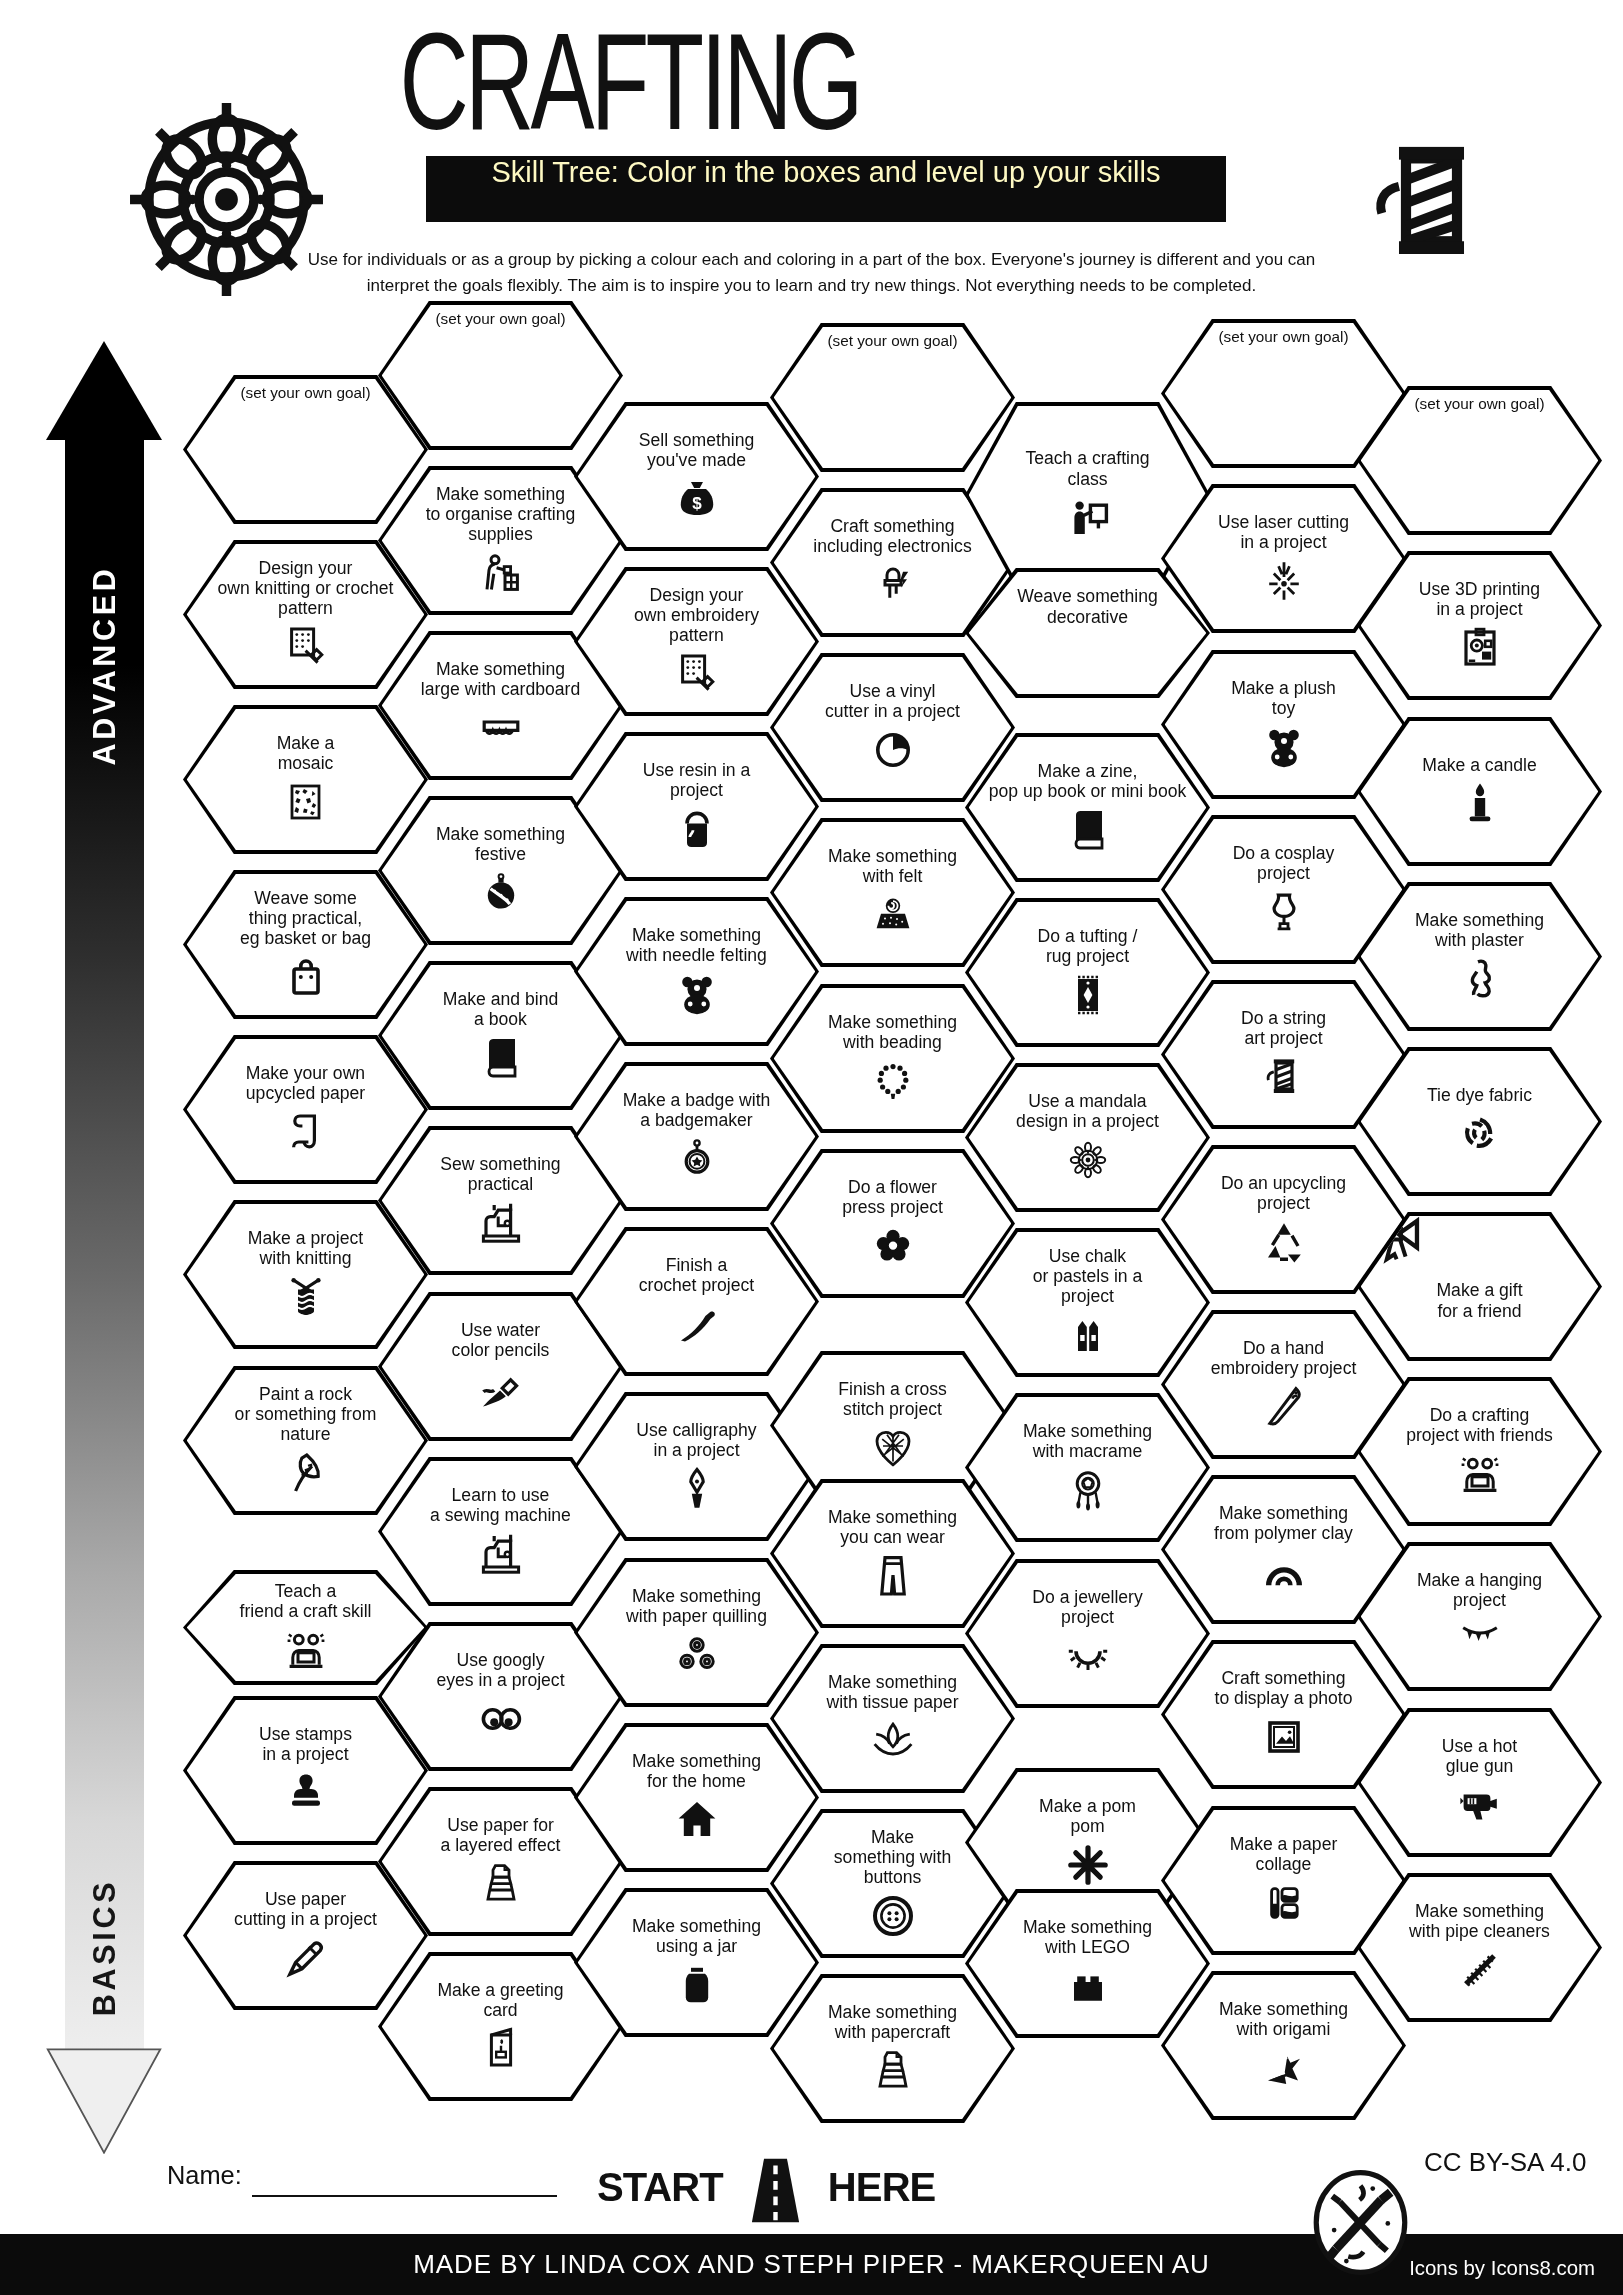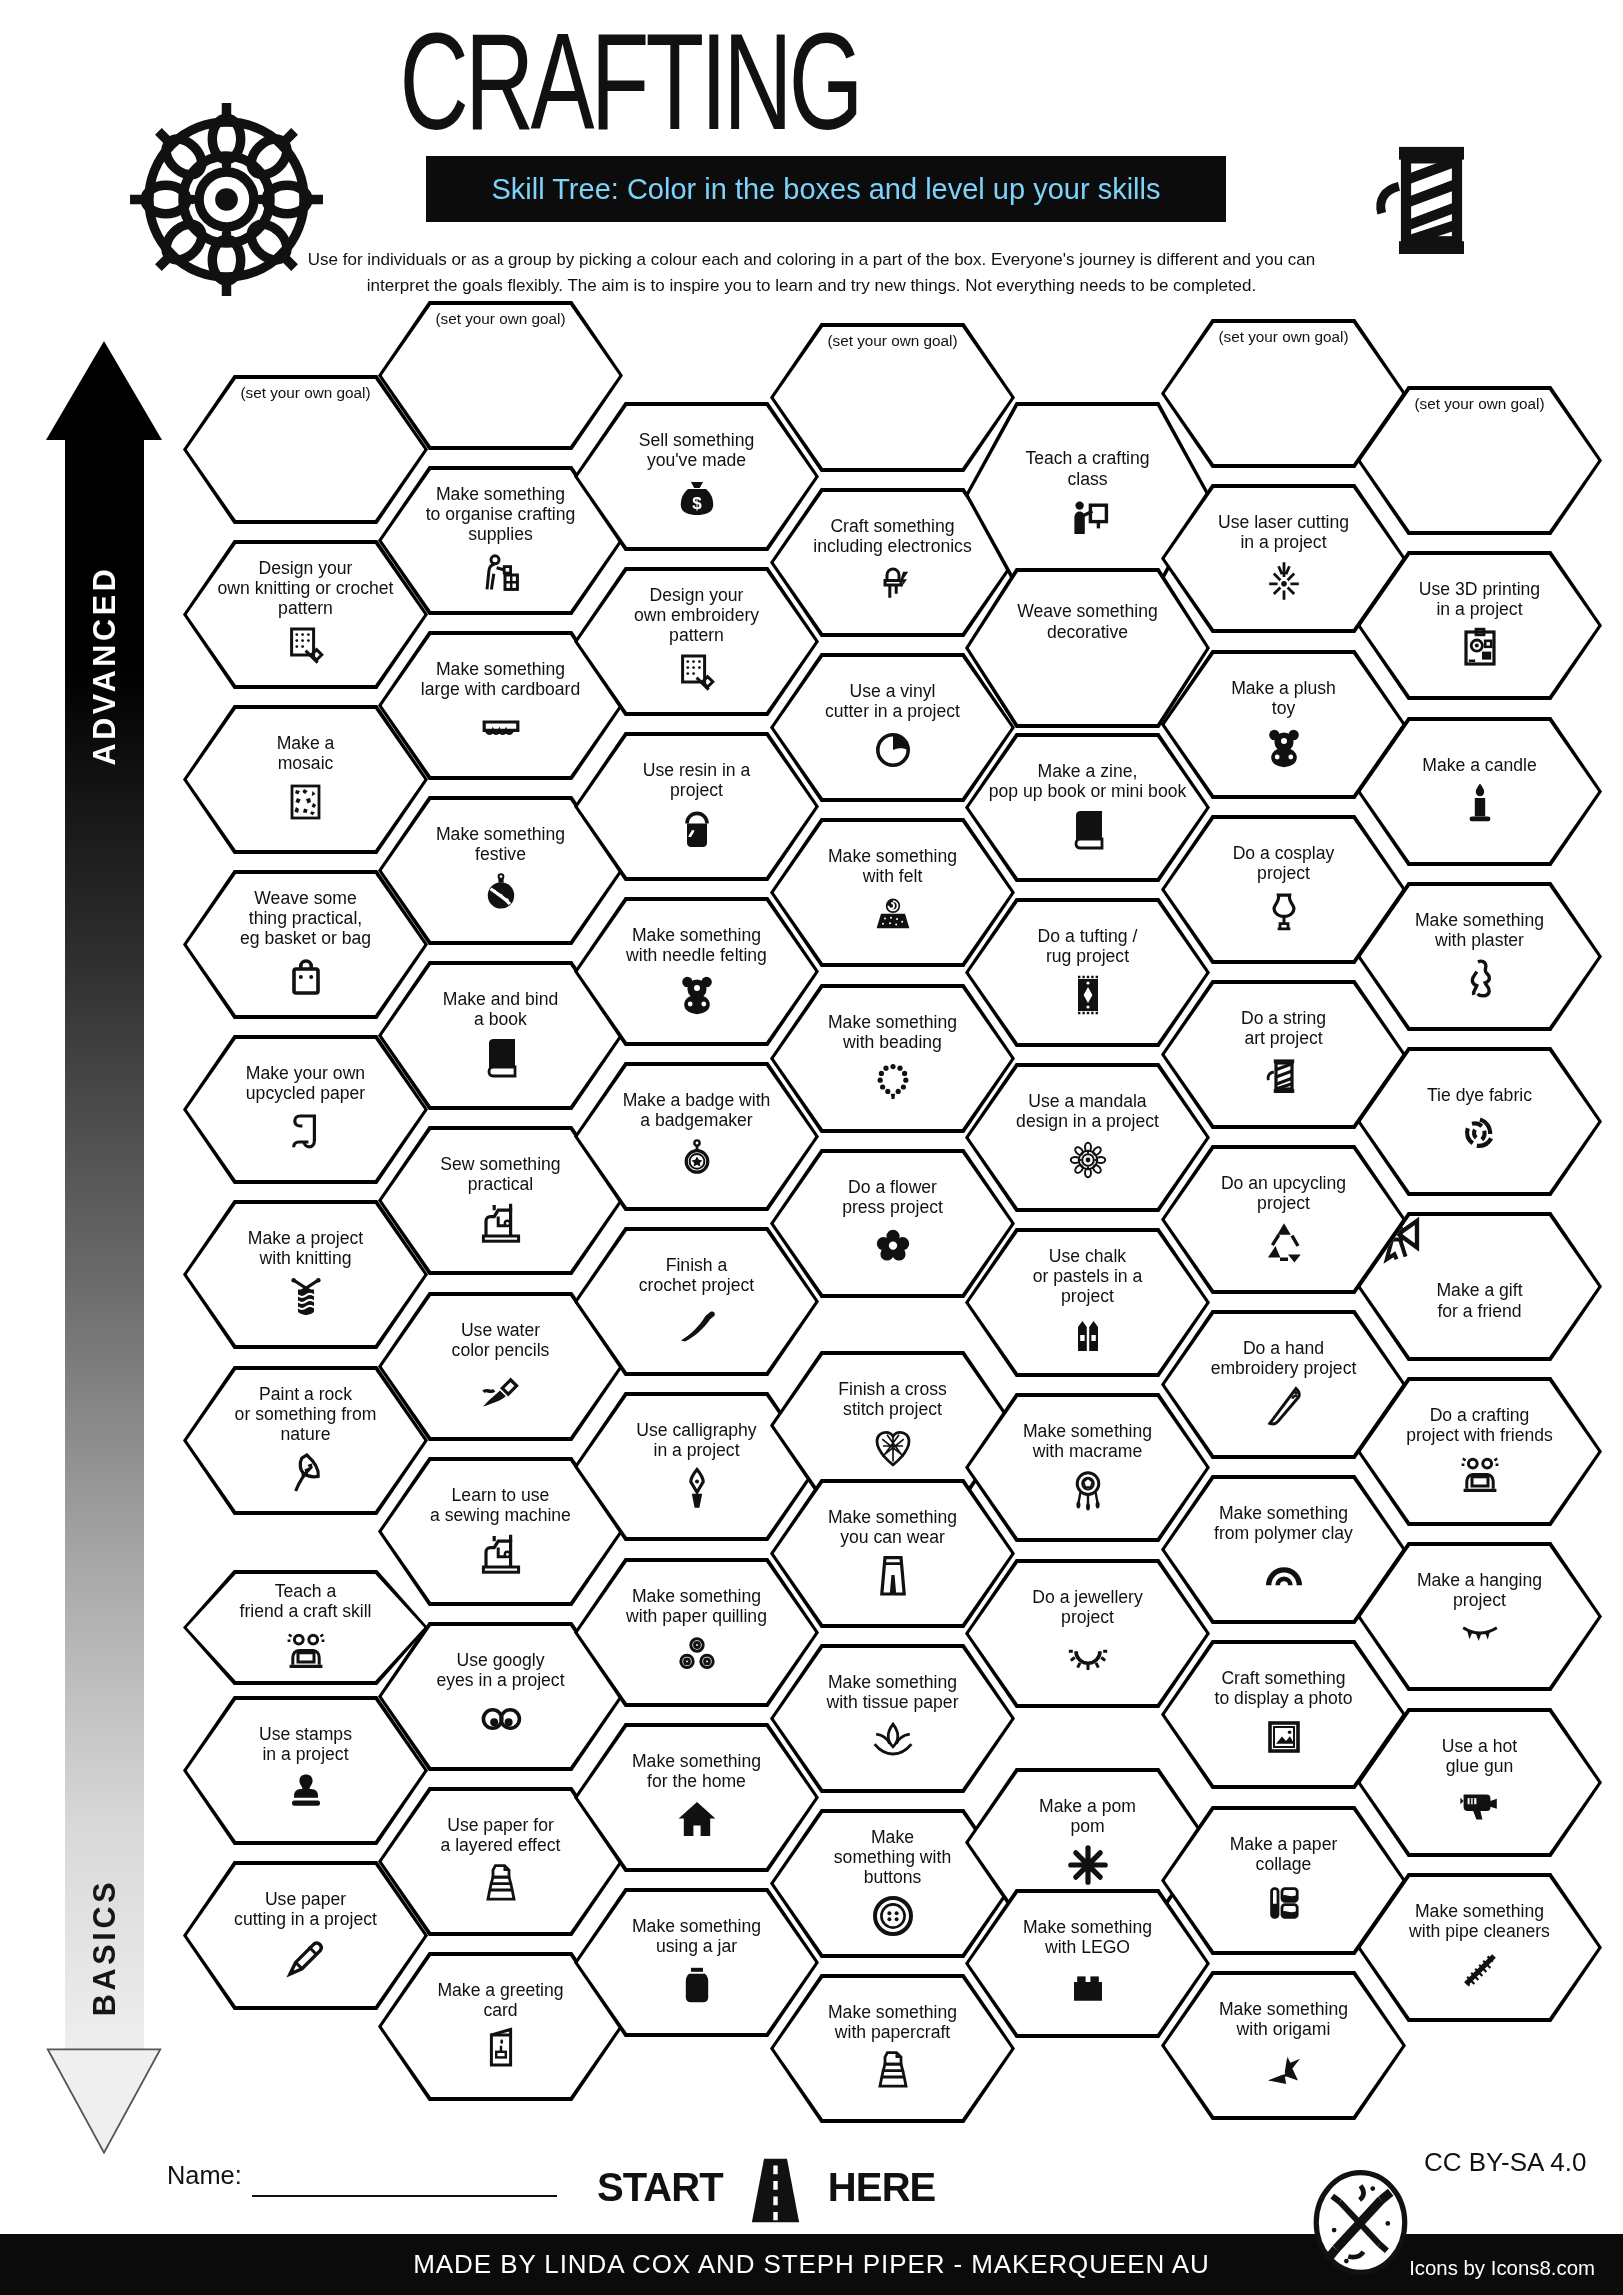--- a/index.html
+++ b/index.html
@@ -3,21 +3,21 @@
 <meta charset="utf-8">
 <style>
   html,body{margin:0;padding:0;background:#fff;}
   .poster{position:relative;width:1623px;height:2295px;background:#fff;overflow:hidden;
           font-family:"Liberation Sans",sans-serif;color:#111;}
   
   .title{position:absolute;top:14px;left:349px;width:925px;text-align:left;
          font-weight:normal;font-size:117px;letter-spacing:-4.6px;white-space:nowrap;}
   .title span{display:inline-block;transform:scale(.82,1.18);transform-origin:center;}
   .subbar{position:absolute;left:426px;top:156px;width:800px;height:66px;background:#0c0c0c;
-          color:#7dd3fc;display:flex;align-items:center;justify-content:center;font-size:29px;}
+          color:#fef9c3;display:flex;justify-content:center;font-size:29px;}
   .intro{position:absolute;top:247px;left:0;width:1623px;text-align:center;
          font-size:17px;line-height:1.55;}
   
   .logo{position:absolute;}
   .logo svg{width:100%;height:100%;}
   
   .arrow-headtop{position:absolute;left:46px;top:341px;width:116px;height:99px;background:#000;
                  clip-path:polygon(50% 0,100% 100%,0 100%);}
   .arrow-shaft{position:absolute;left:65px;top:439px;width:79px;height:1611px;
     background:linear-gradient(180deg,#000 0%,#000 14%,#2e2e2e 32%,#6a6a6a 52%,#a8a8a8 70%,#d8d8d8 86%,#eeeeee 100%);}
@@ -731,21 +731,21 @@
           </div>
           <div class="icn"><svg viewBox="0 0 24 24" xmlns="http://www.w3.org/2000/svg">
               <circle cx="7.8" cy="5.8" r="2.1" fill="#111"></circle>
               <path d="M7.8 8.8c-1.6 0-2.6 1.3-2.6 3.1V20h5.2v-8.1c0-1.8-1-3.1-2.6-3.1z" fill="#111"></path>
               <path d="M9.8 10.8l4.4-2.2" stroke="#111" stroke-width="1.7"></path>
               <rect x="13.2" y="5.6" width="8" height="8.2" stroke="#111" fill="none" stroke-width="1.7"></rect>
               <path d="M17.2 13.8v3.4" stroke="#111" stroke-width="1.7"></path>
             </svg></div>
         </div>
       </div>
-      <div class="hex" style="left: 965px; top: 568px; width: 245px; height: 160px;">
+      <div class="hex" style="left: 965px; top: 568px; width: 245px; height: 130px;">
         <div class="hex-in">
           <div class="lbl">
             <div>Weave something</div>
             <div>decorative</div>
           </div>
           <div class="icn"></div>
         </div>
       </div>
       <div class="hex" style="left: 965px; top: 733px; width: 245px; height: 149px;">
         <div class="hex-in">

